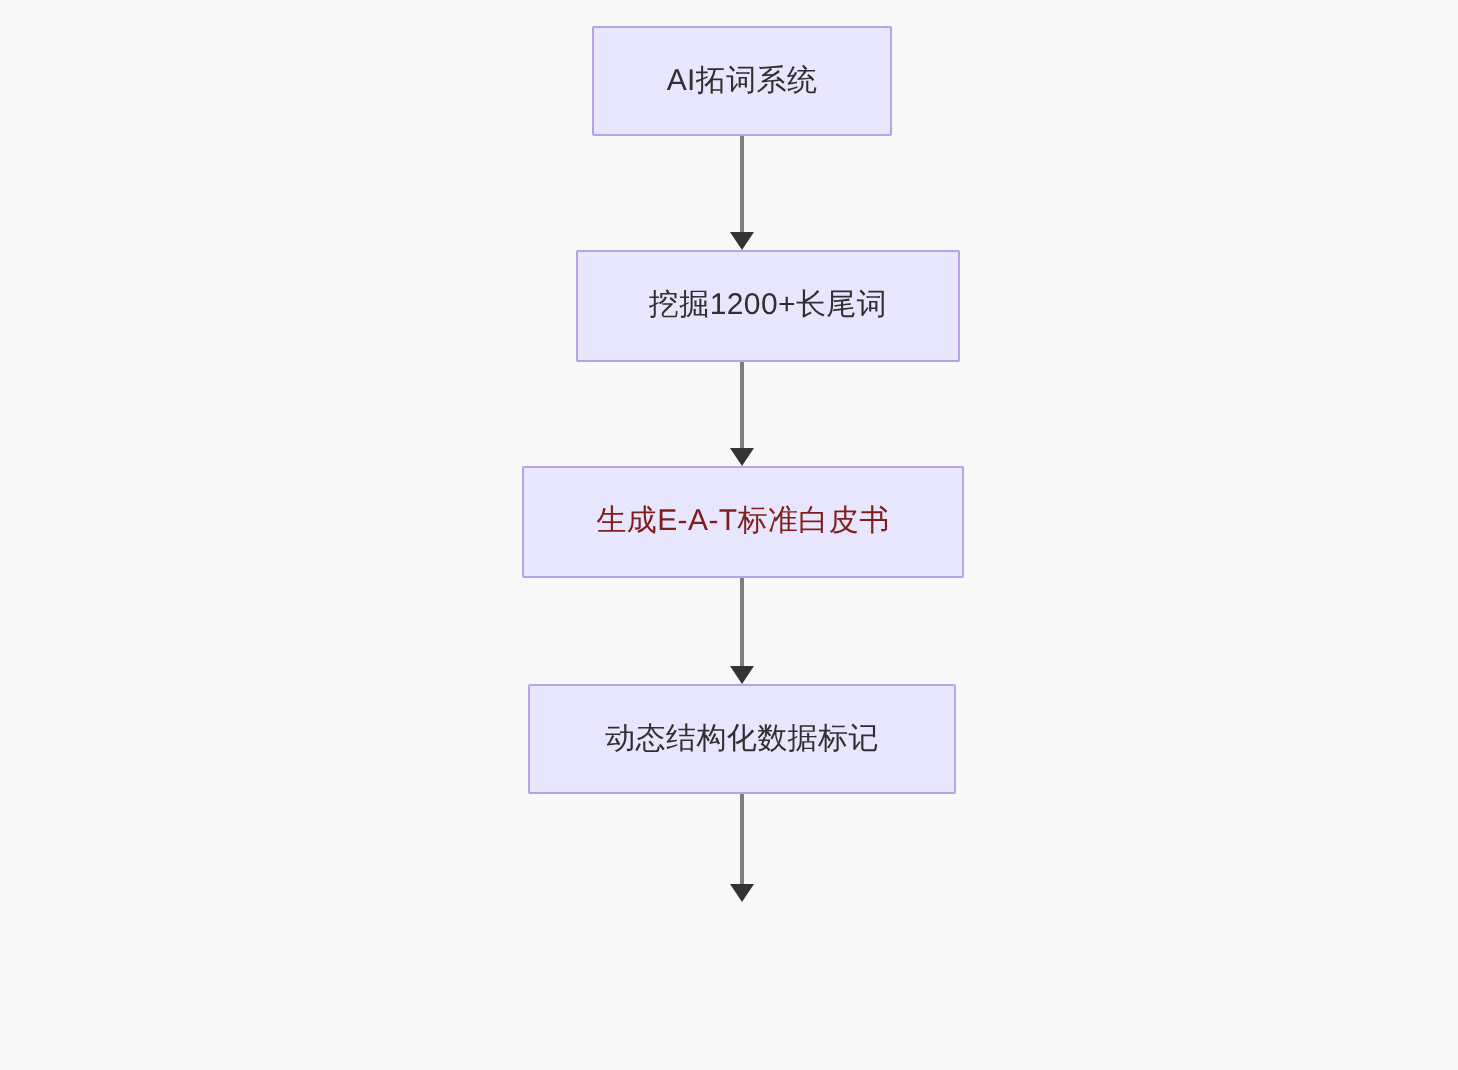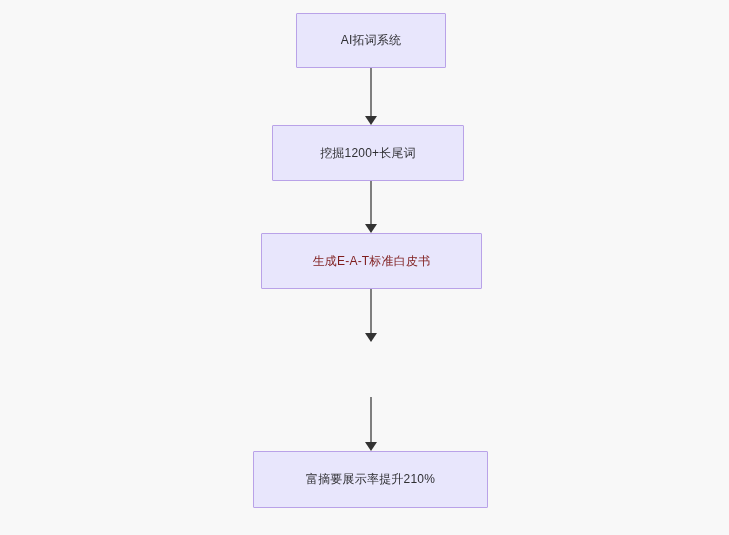--- a/index.html
+++ b/index.html
@@ -23,21 +23,21 @@
   .node {
     position: absolute;
     box-sizing: border-box;
     background: #e8e6fc;
     border: 1.4px solid #b9a2e8;
     border-radius: 1px;
     display: flex;
     align-items: center;
     justify-content: center;
     color: #2f2f33;
-    font-size: 12px;
+    font-size: 15px;
     line-height: 1.2;
     letter-spacing: 0.2px;
     white-space: nowrap;
   }
 
   .node-label {
     display: block;
   }
 
   .edge {
@@ -82,23 +82,23 @@
     <div class="edge-arrow" style="top: 44px; border-top-color: rgb(51, 51, 51);"></div>
   </div>
   <div class="edge" style="left: 371px; top: 397px; height: 54px;">
     <div class="edge-line" style="height: 46px; background: rgb(127, 127, 127);"></div>
     <div class="edge-arrow" style="top: 45px; border-top-color: rgb(51, 51, 51);"></div>
   </div>
 
   <div class="node" style="left: 296px; top: 13px; width: 150px; height: 55px; background: rgb(232, 230, 252); border-color: rgb(185, 162, 232); color: rgb(47, 47, 51);">
     <span class="node-label">AI拓词系统</span>
   </div>
-  <div class="node" style="left: 272px; top: 125px; width: 192px; height: 56px; background: rgb(232, 230, 252); border-color: rgb(185, 162, 232); color: rgb(47, 47, 51);">
+  <div class="node" style="left: 288px; top: 125px; width: 192px; height: 56px; background: rgb(232, 230, 252); border-color: rgb(185, 162, 232); color: rgb(47, 47, 51);">
     <span class="node-label">挖掘1200+长尾词</span>
   </div>
   <div class="node" style="left: 261px; top: 233px; width: 221px; height: 56px; background: rgb(232, 230, 252); border-color: rgb(185, 162, 232); color: #7f1d1d;">
     <span class="node-label">生成E-A-T标准白皮书</span>
   </div>
-  <div class="node" style="left: 253px; top: 451px; width: 235px; height: 57px; background: rgb(232, 230, 252); border-color: rgb(185, 162, 232); color: rgb(47, 47, 51);">
-    <span class="node-label">富摘要展示率提升210%</span>
+  <div class="node" style="left: 264px; top: 342px; width: 214px; height: 55px; background: rgb(232, 230, 252); border-color: rgb(185, 162, 232); color: rgb(47, 47, 51);">
+    <span class="node-label">动态结构化数据标记</span>
   </div>
 
 </div>
 
 </body></html>

